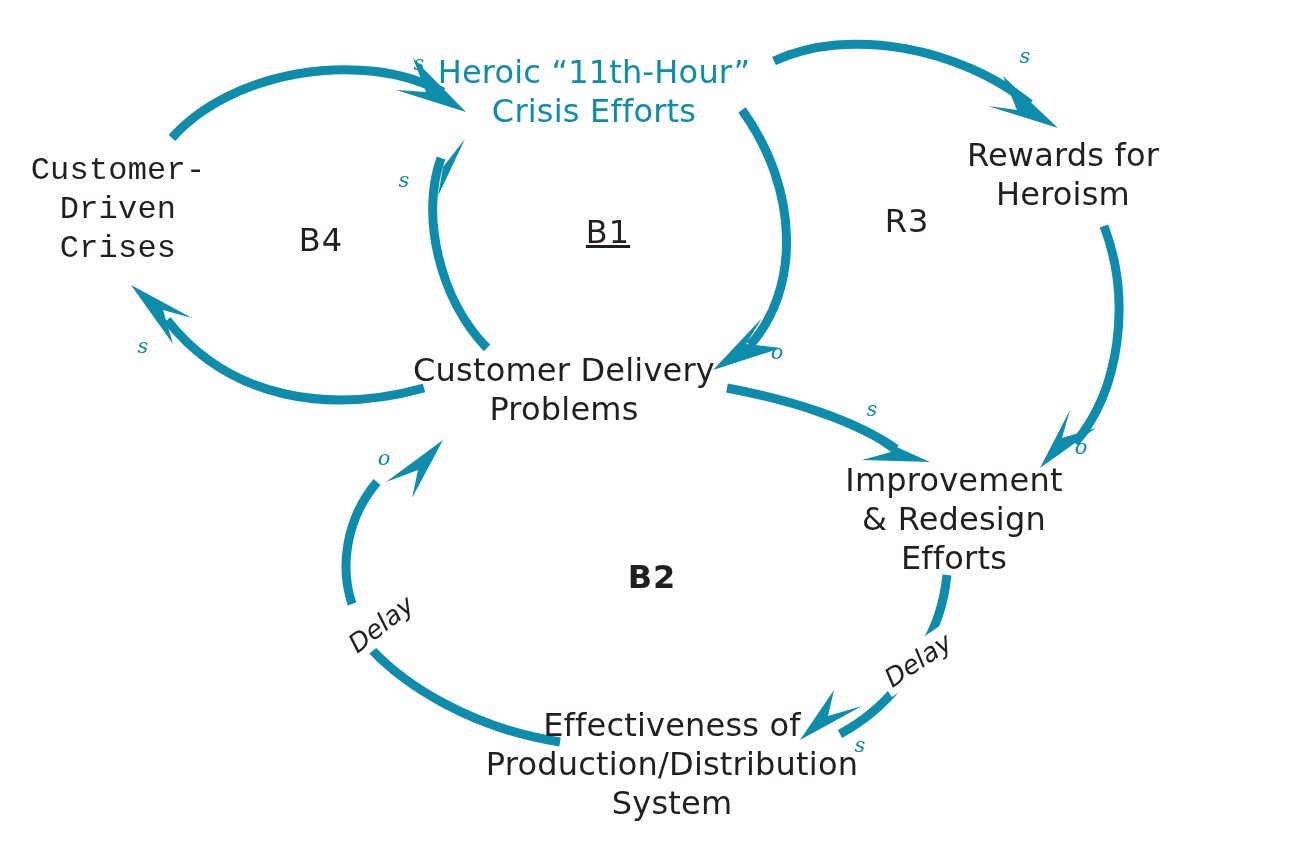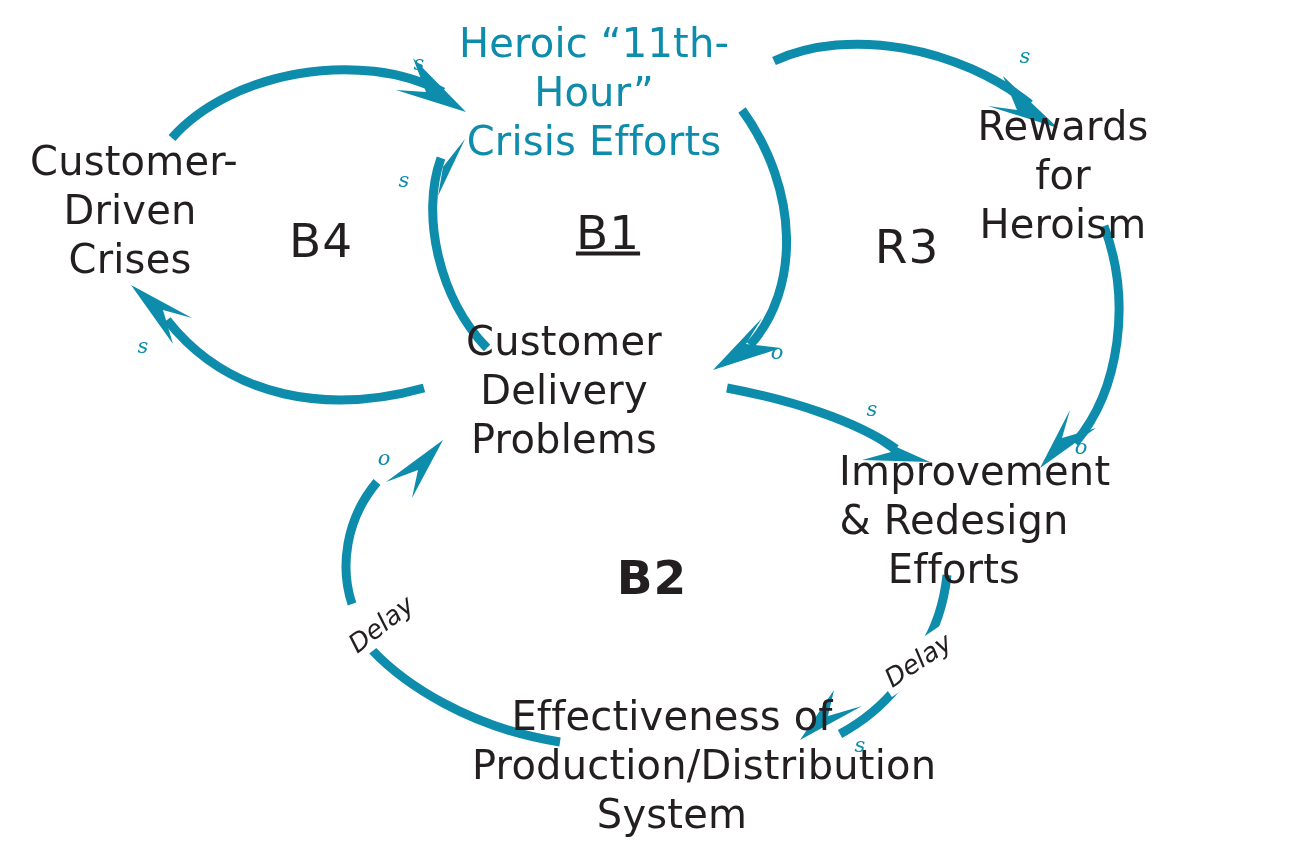--- a/index.html
+++ b/index.html
@@ -21,34 +21,34 @@
     left: 0;
     top: 0;
     width: 1308px;
     height: 846px;
   }
   .node-label {
     position: absolute;
     text-align: center;
     color: #231f20;
     font-family: "DejaVu Sans", sans-serif;
-    font-size: 40px;
+    font-size: 32px;
     line-height: 1.22;
     letter-spacing: 0.2px;
     white-space: pre-line;
     transform: translate(-50%, -50%);
   }
   .node-label.accent {
     color: #0e8cab;
   }
   .loop-label {
     position: absolute;
     color: #231f20;
     font-family: "DejaVu Sans", sans-serif;
-    font-size: 47px;
+    font-size: 32px;
     line-height: 1;
     transform: translate(-50%, -50%);
     letter-spacing: 1px;
   }
   .polarity {
     position: absolute;
     color: #0e8cab;
     font-family: "DejaVu Serif", serif;
     font-style: italic;
     font-size: 21px;
@@ -117,21 +117,21 @@
       <path d="M 930 462 L 863 432 L 891 452 L 862 460 Z"></path>
 
       <path d="M 800 740 L 862 706 L 828 716 L 834 690 Z"></path>
 
       <path d="M 443 440 L 386 482 L 418 470 L 412 498 Z"></path>
 
       <path d="M 131 285 L 173 344 L 163 310 L 192 318 Z"></path>
     </g>
   </svg>
 
-  <div class="node-label" style="left:130px; top:210px; width:200px;">Customer-
+  <div class="node-label" style="left:118px; top:210px; width:200px;font-family:Liberation Mono, monospace;">Customer-
 Driven
 Crises</div>
 
   <div class="node-label accent" style="left:594px; top:92px; width:330px;">Heroic “11th-Hour”
 Crisis Efforts</div>
 
   <div class="node-label" style="left:564px; top:390px; width:320px;">Customer Delivery
 Problems</div>
 
   <div class="node-label" style="left:1063px; top:175px; width:230px;">Rewards for
@@ -140,21 +140,21 @@
   <div class="node-label" style="left:954px; top:520px; width:230px;">Improvement
 &amp; Redesign
 Efforts</div>
 
   <div class="node-label" style="left:672px; top:765px; width:400px;">Effectiveness of
 Production/Distribution
 System</div>
 
   <div class="loop-label" style="left:321px; top:240px;">B4</div>
   <div class="loop-label" style="left:608px; top:232px;text-decoration:underline;">B1</div>
-  <div class="loop-label" style="left:907px; top:246px;">R3</div>
+  <div class="loop-label" style="left:907px; top:221px;">R3</div>
   <div class="loop-label" style="left:652px; top:577px;font-weight:bold;">B2</div>
 
   <div class="polarity" style="left:419px; top:63px;">s</div>
   <div class="polarity" style="left:404px; top:180px;">s</div>
   <div class="polarity" style="left:1025px; top:56px;">s</div>
   <div class="polarity" style="left:777px; top:352px;">o</div>
   <div class="polarity" style="left:1081px; top:447px;">o</div>
   <div class="polarity" style="left:872px; top:409px;">s</div>
   <div class="polarity" style="left:860px; top:745px;">s</div>
   <div class="polarity" style="left:384px; top:458px;">o</div>

